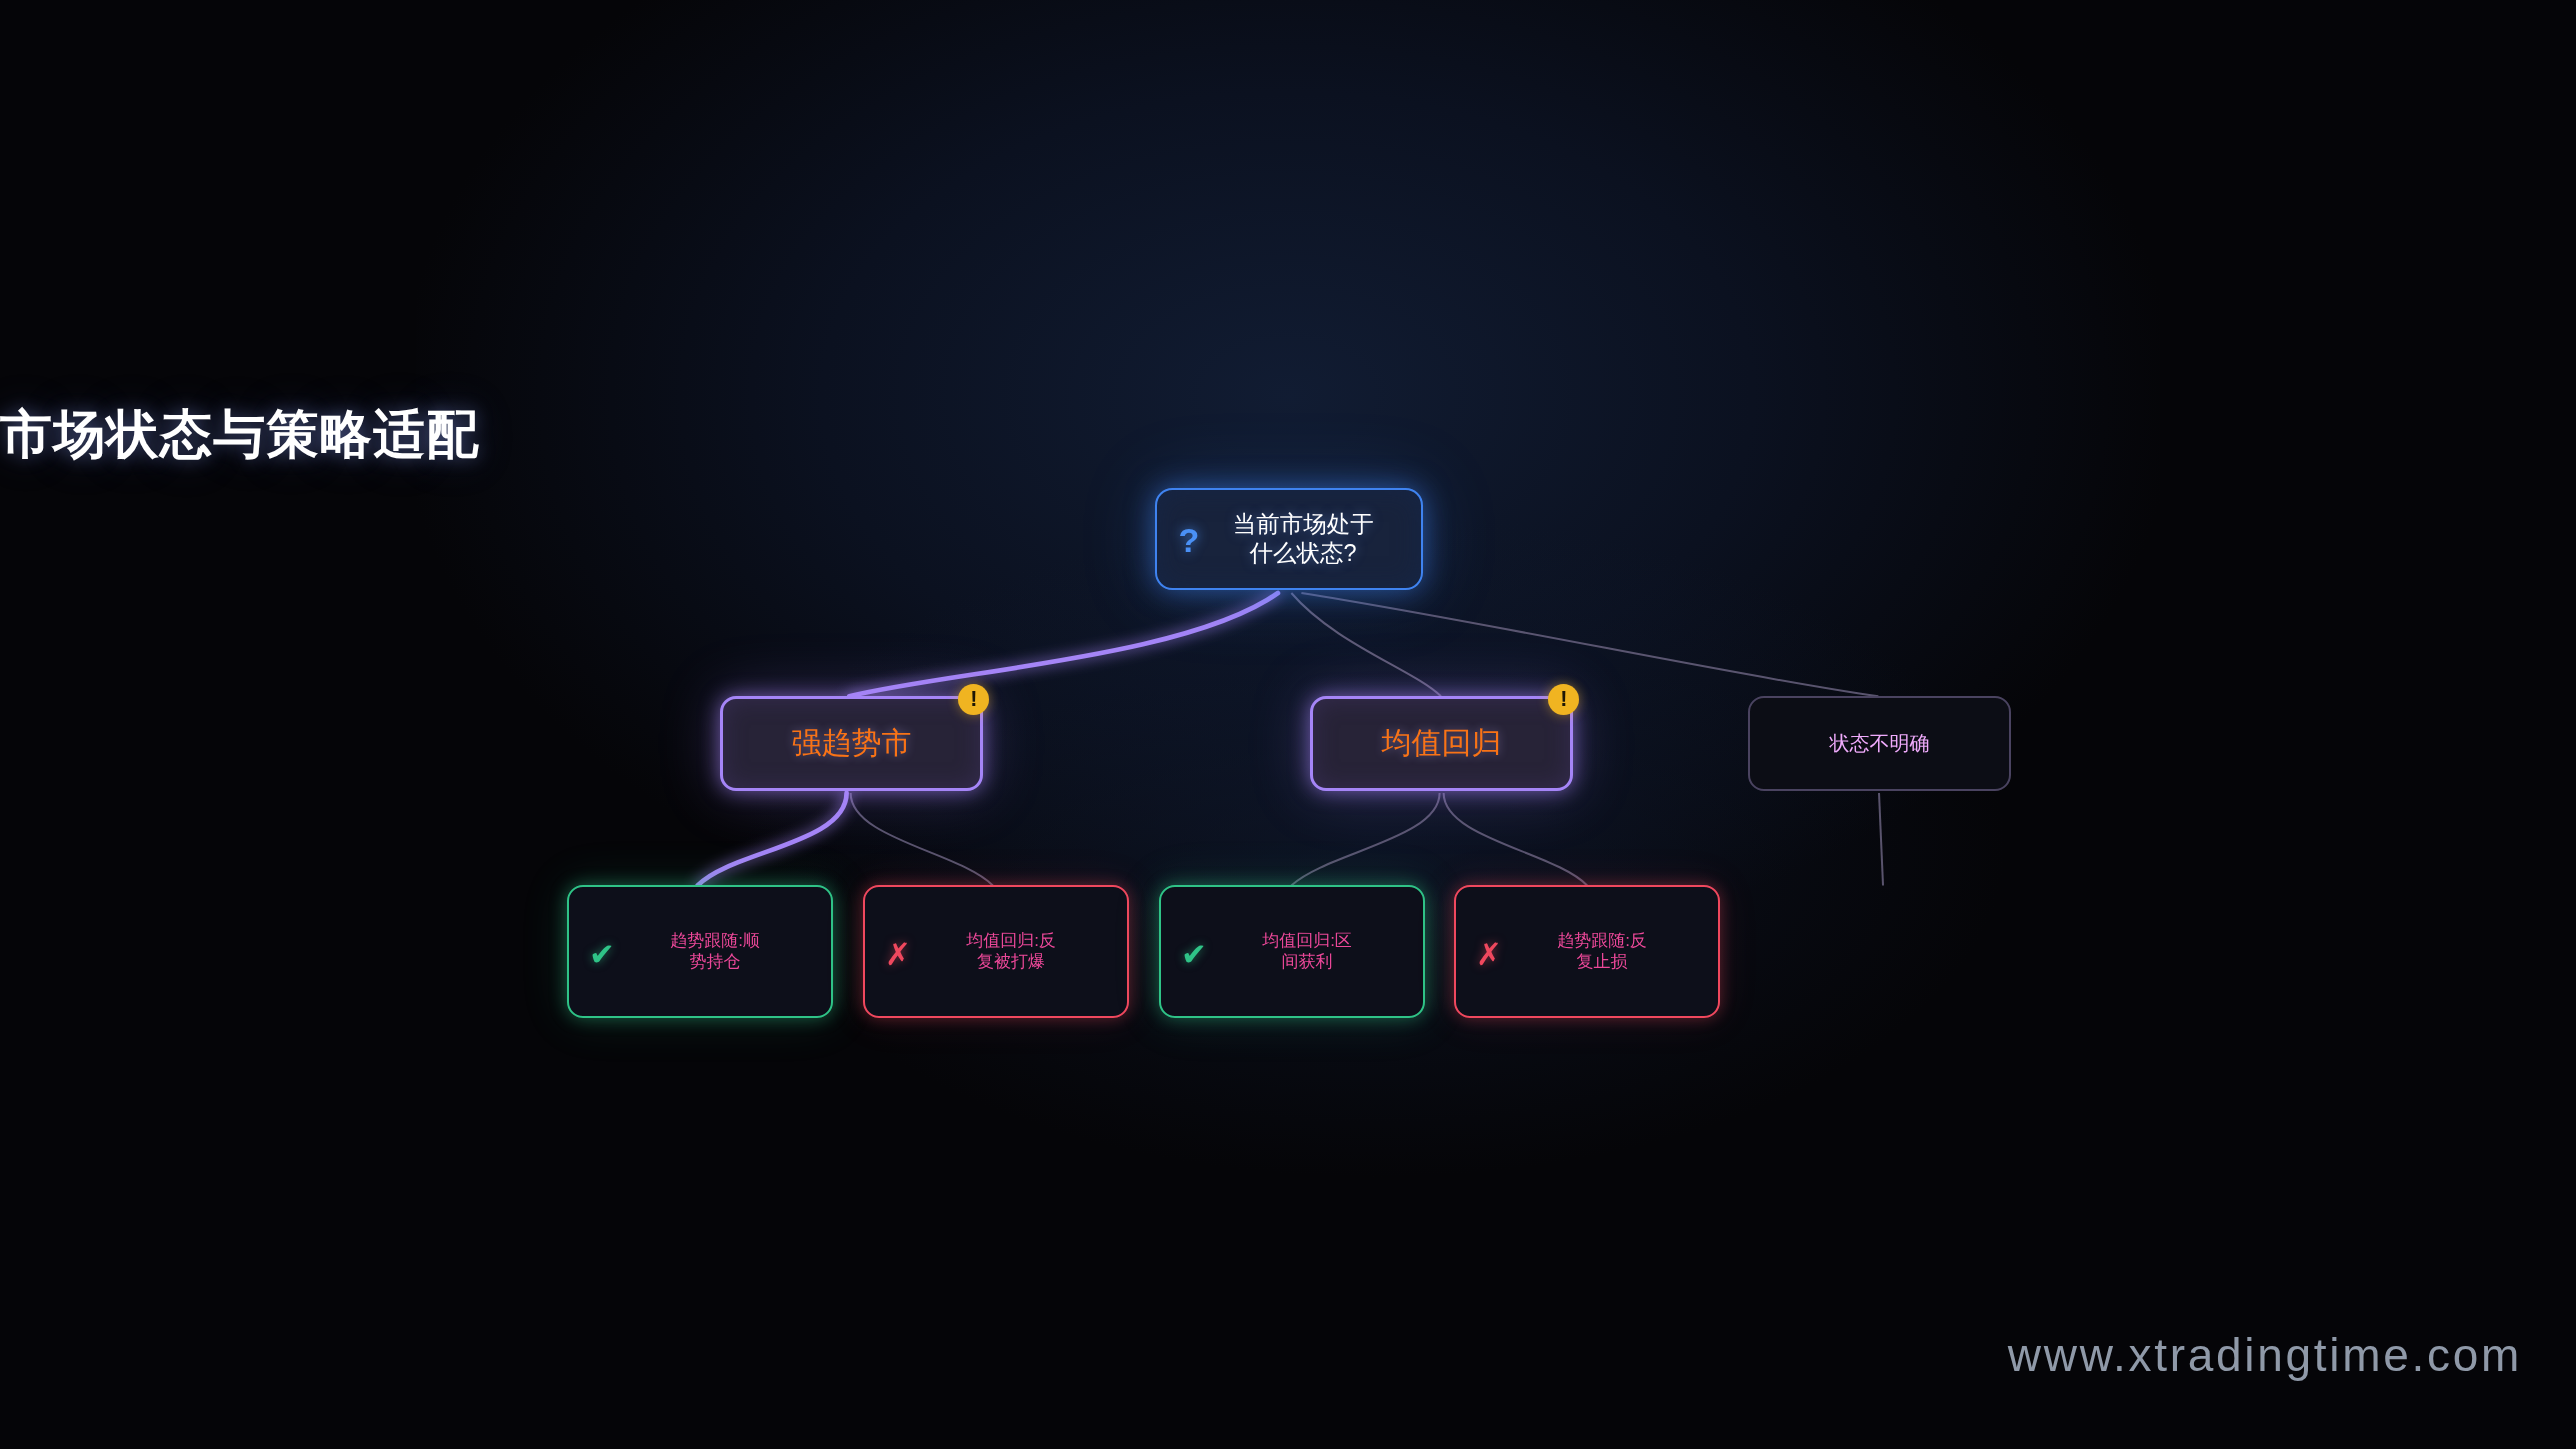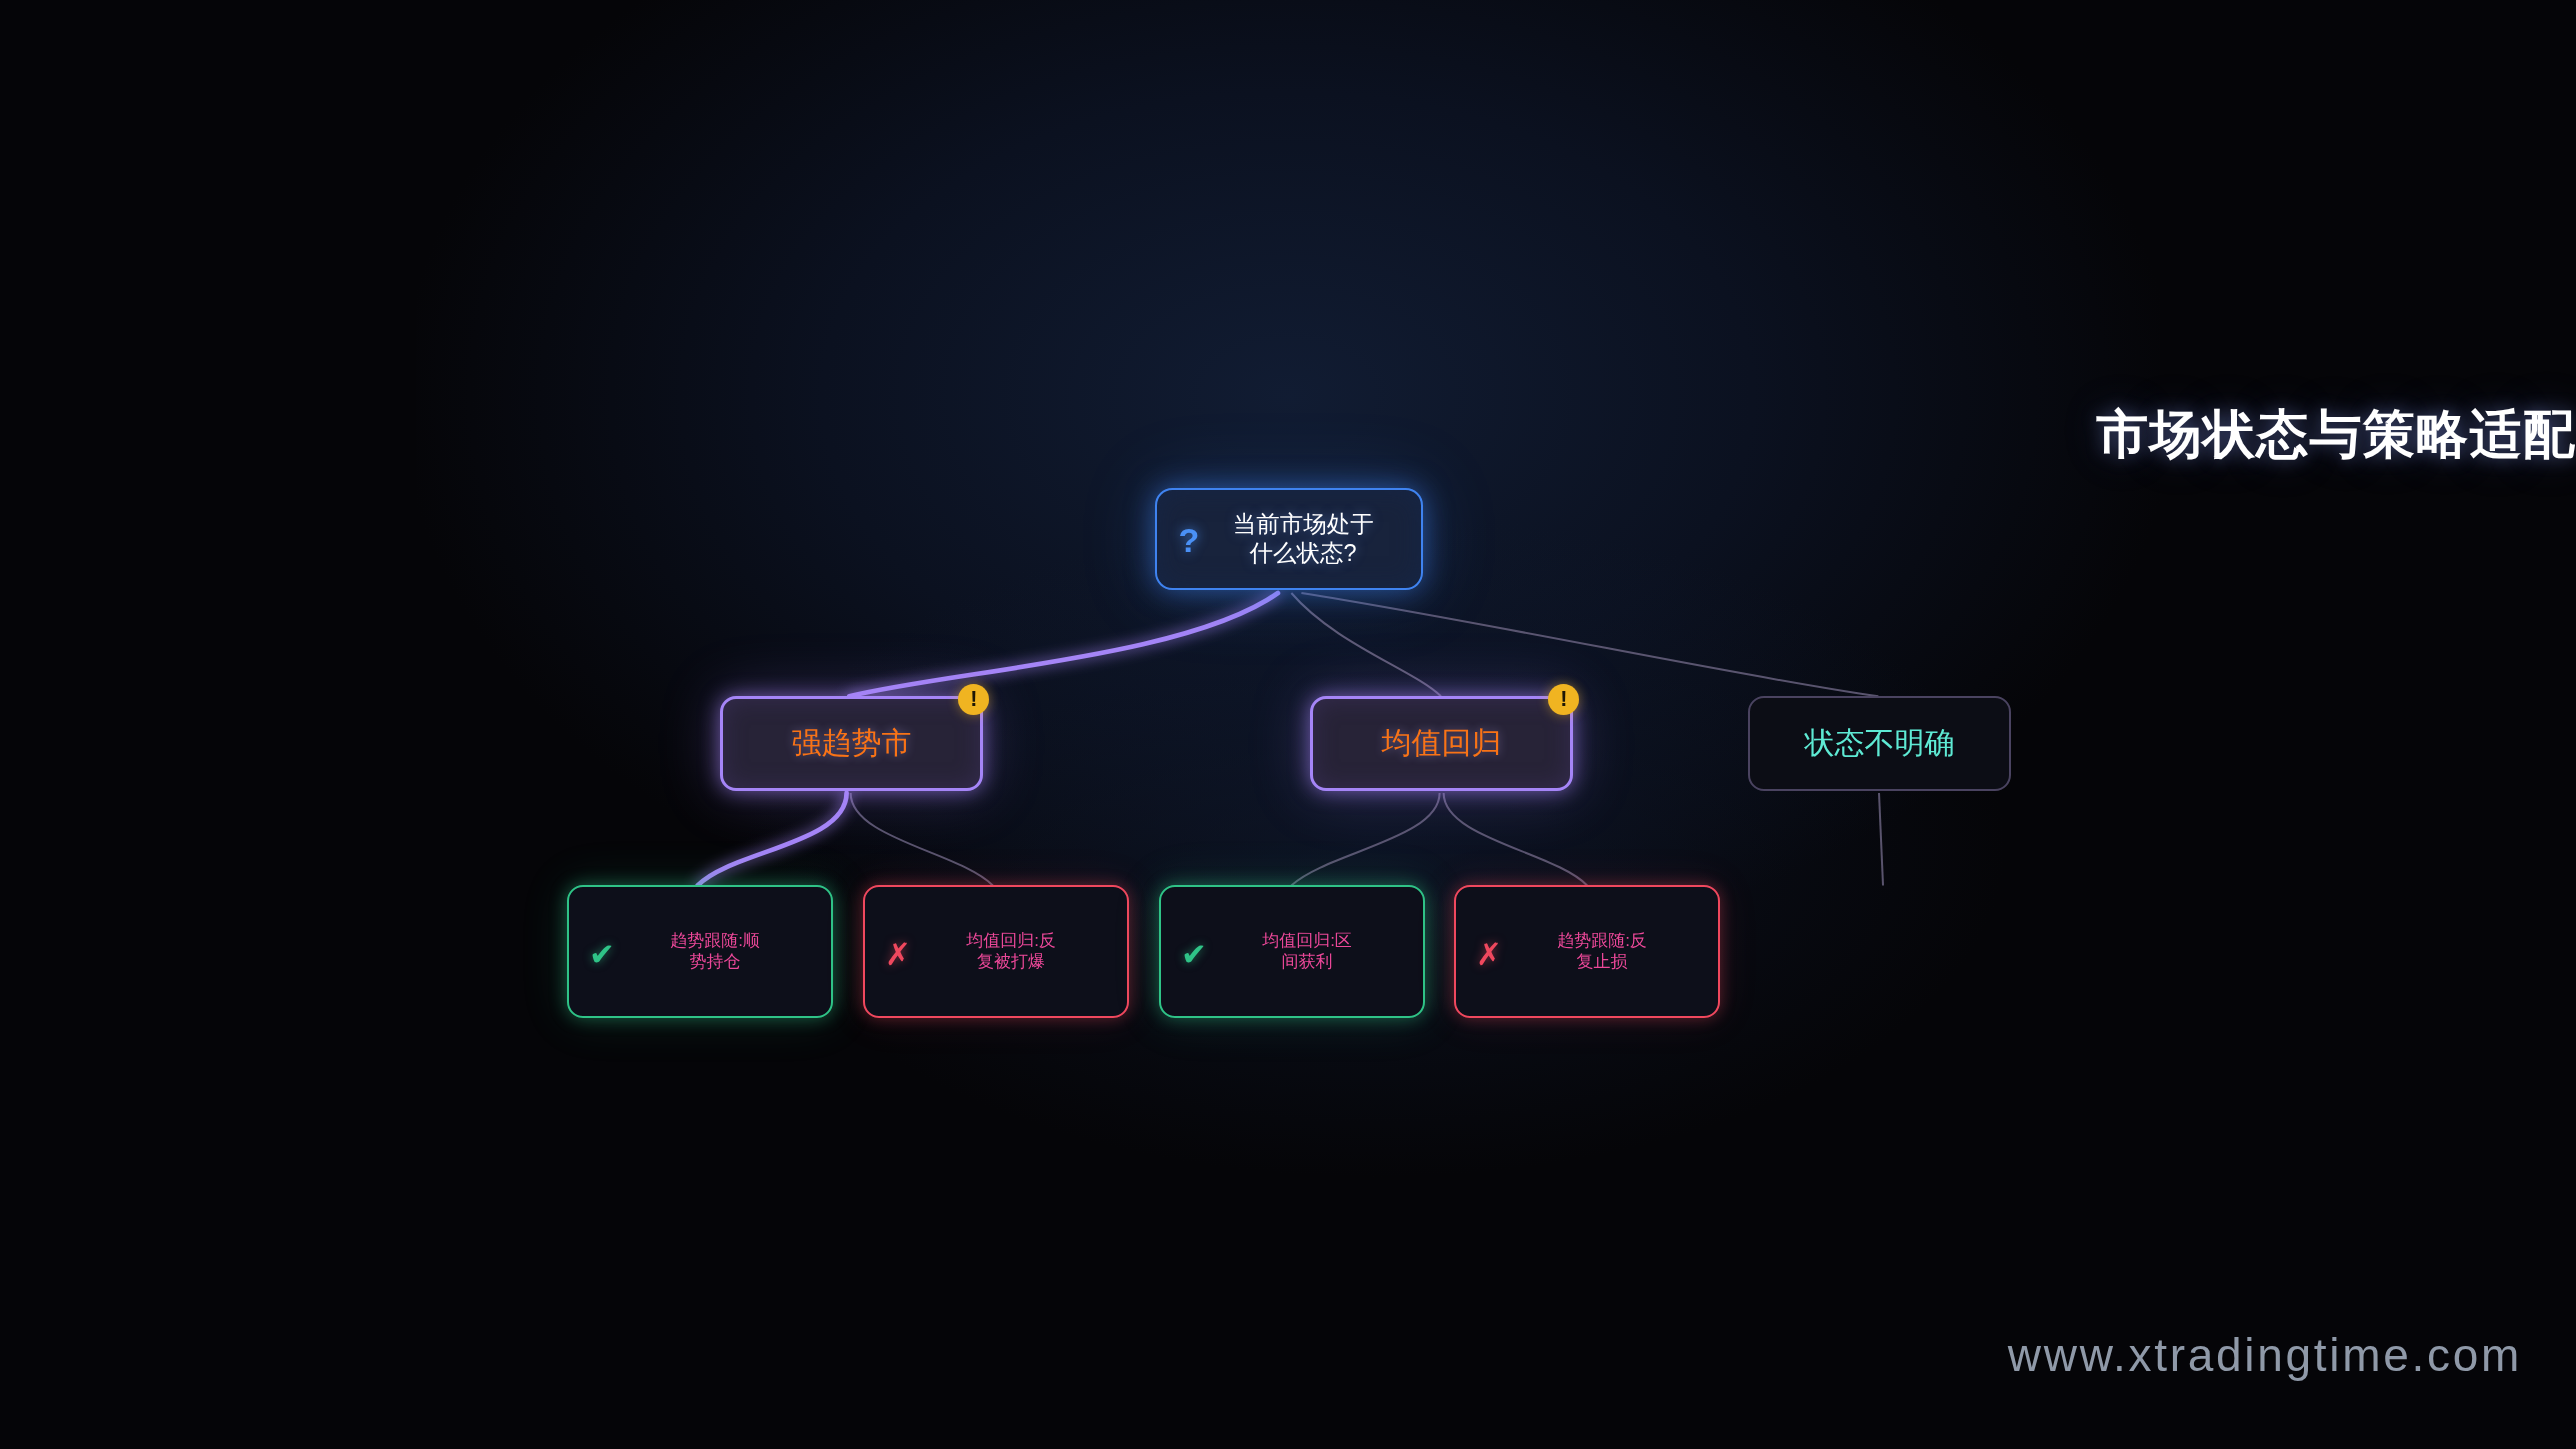--- a/index.html
+++ b/index.html
@@ -32,21 +32,21 @@
     width: 1275px; height: 671px;
     background: radial-gradient(ellipse at 50% 50%, #101a30 0%, rgba(6,8,14,0) 70%);
     opacity: .6;
   }
 
   
   #title {
     position: absolute;
     left: 0; right: 0;
     top: 400px;
-    text-align: right;
+    text-align: left;
     color: #ffffff;
     font-size: 52px;
     font-weight: bold;
     letter-spacing: 1.3px;
     text-shadow: 0 0 17.4px rgba(150,170,255,.40), 0 0 40px rgba(90,120,220,.25);
     white-space: nowrap;
   }
 
   
   #links {
@@ -121,22 +121,22 @@
   
   #node-b3 {
     left: 1748px; top: 696px;
     width: 263px; height: 95px;
     background: #0c0d15;
     border: 2px solid #4a4360;
     border-radius: 16px;
     box-shadow: none;
   }
   #node-b3 .label {
-    color: #5eead4;
-    font-size: 30px;
+    color: #f0abfc;
+    font-size: 20px;
   }
 
   
   .badge {
     position: absolute;
     right: -9.4px; top: -14.8px;
     width: 31px; height: 31px;
     border-radius: 50%;
     background: #f0b421;
     color: #1d1706;

